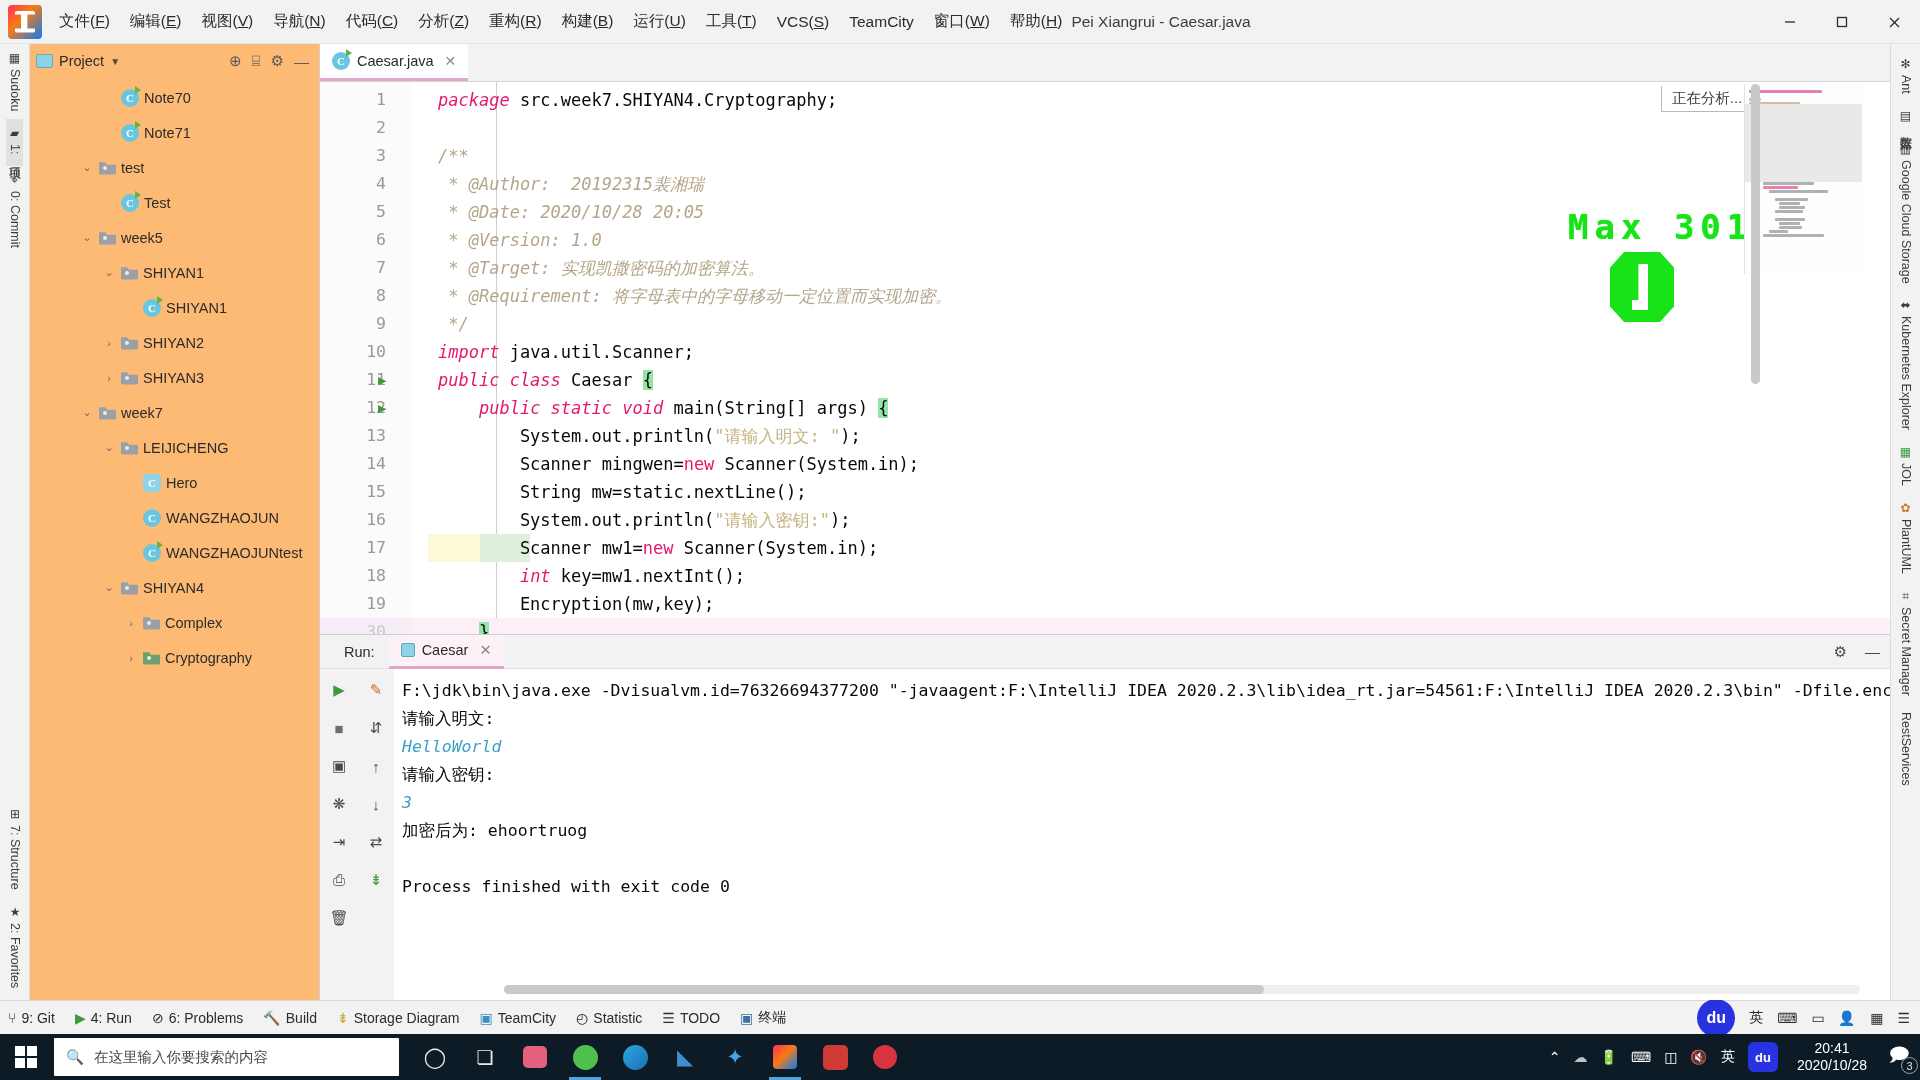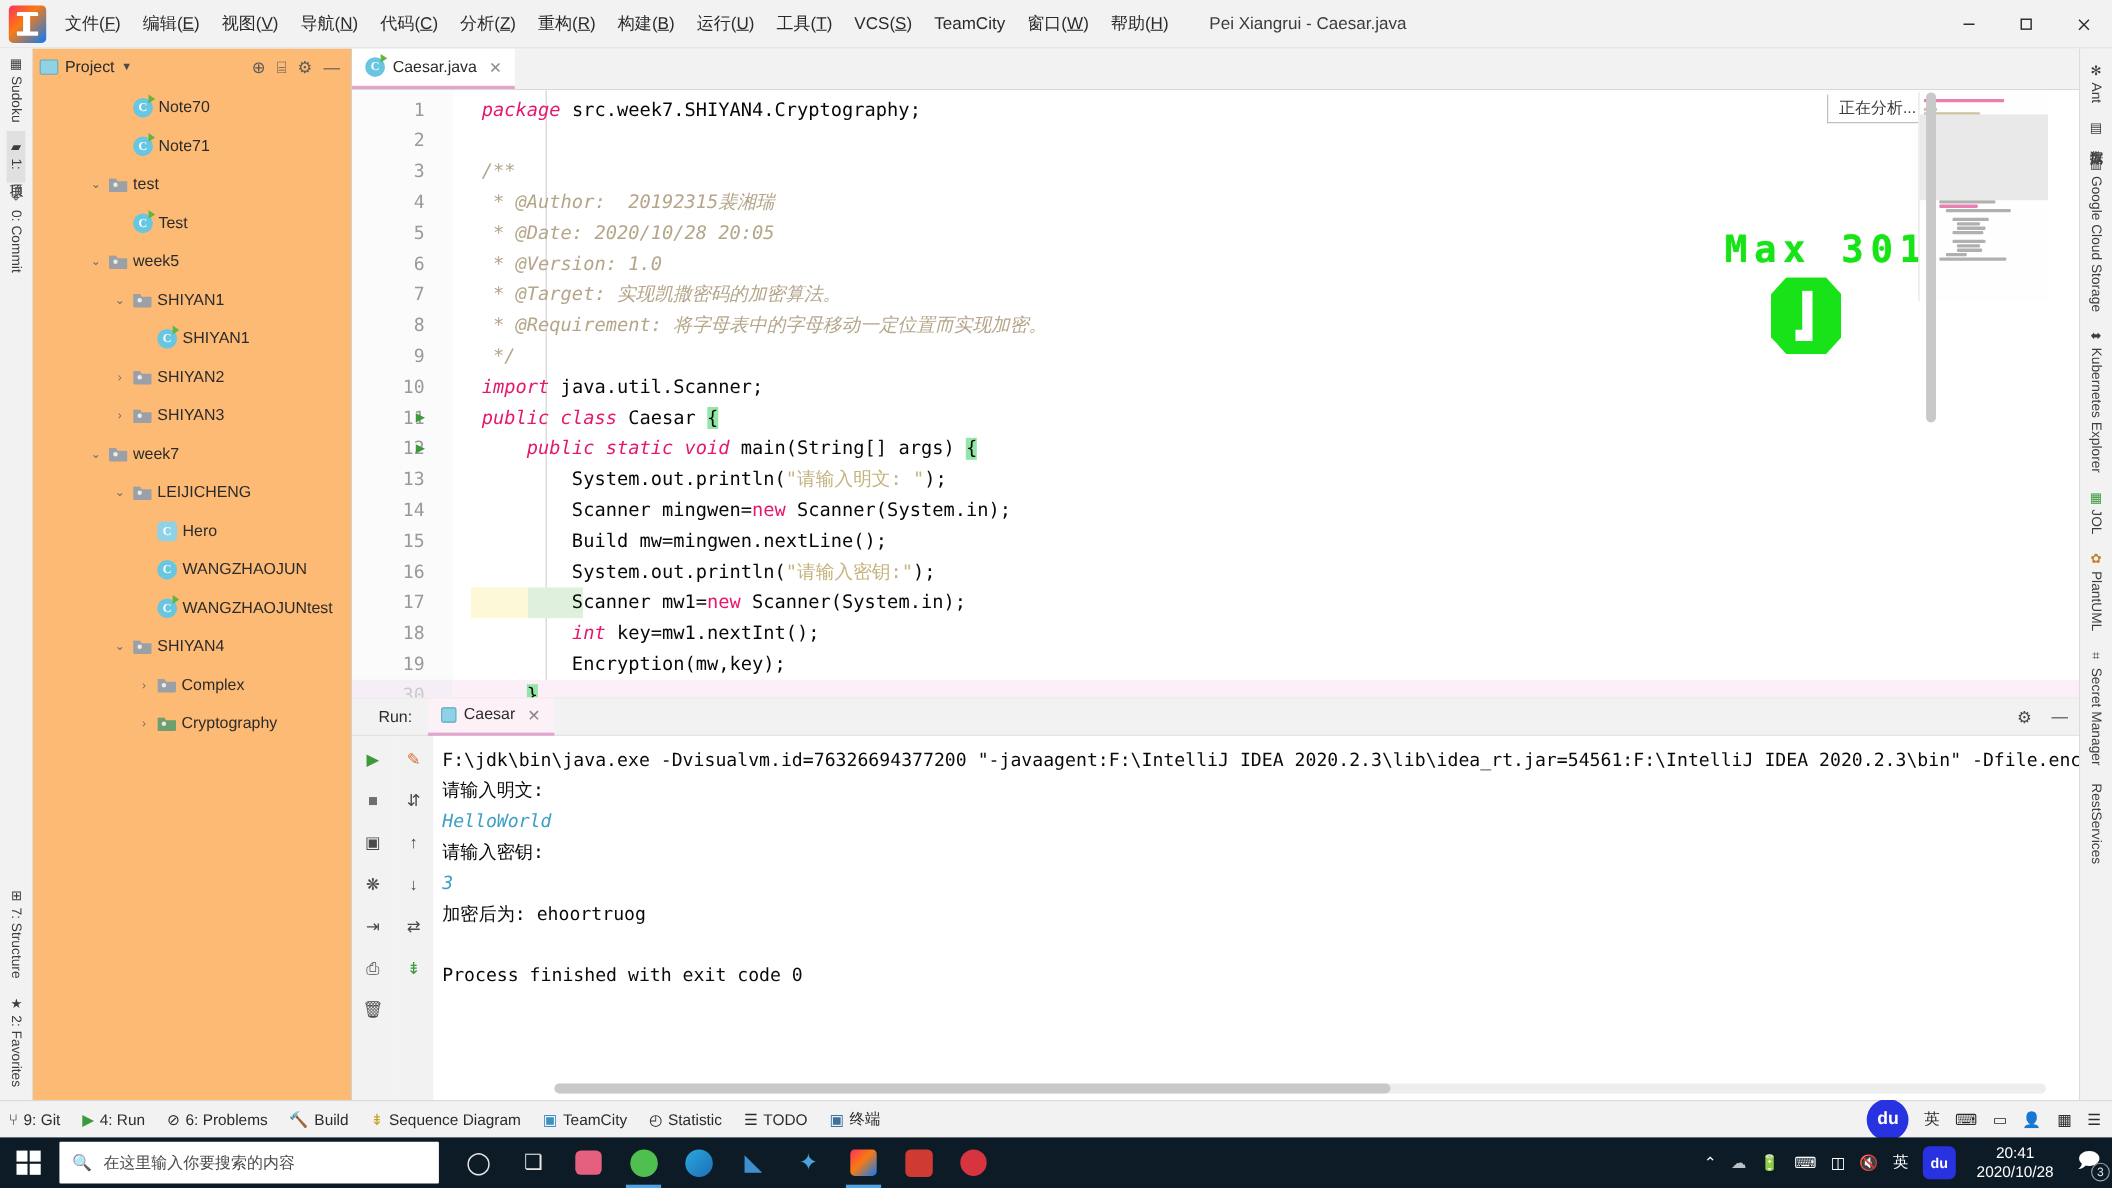--- a/index.html
+++ b/index.html
@@ -20,21 +20,21 @@
   }
   .app-logo { width:34px; height:34px; margin-left:8px; margin-right:8px;
     border-radius:4px; position:relative; flex:none;
     background:linear-gradient(135deg,#fe315d 0%,#f97a12 40%,#087cfa 100%); }
   .app-logo::after{ content:""; position:absolute; left:7px; top:6px; width:20px; height:22px;
     background:#fff; border-radius:2px;
     clip-path: polygon(0 0,100% 0,100% 18%,62% 18%,62% 82%,100% 82%,100% 100%,0 100%,0 82%,30% 82%,30% 18%,0 18%); }
   .menu { display:flex; align-items:center; gap:2px; }
   .menu-item { padding:5px 9px; font-size:15.5px; color:#2b2b2b; white-space:nowrap; cursor:default; border-radius:3px; }
   .menu-item u { text-decoration:underline; }
-  .win-title { margin-left:28px; font-size:15.5px; color:#3c3c3c; white-space:nowrap; }
+  .win-title { font-size:15.5px; color:#3c3c3c; white-space:nowrap; }
   .wincontrols { position:absolute; right:0; top:0; height:44px; display:flex; }
   .wc { width:52px; height:44px; display:flex; align-items:center; justify-content:center; }
   .wc svg { display:block; }
 
   
   .mainrow { flex:1; display:flex; min-height:0; }
 
   
   .leftstrip {
     width:30px; background:#f2f2f2; border-right:1px solid #dcdcdc;
@@ -383,21 +383,21 @@
             <div class="codeline" style="top: 116px;"><span class="cmt"> * @Date: 2020/10/28 20:05</span></div>
             <div class="codeline" style="top: 144px;"><span class="cmt"> * @Version: 1.0</span></div>
             <div class="codeline" style="top: 172px;"><span class="cmt"> * @Target: 实现凯撒密码的加密算法。</span></div>
             <div class="codeline" style="top: 200px;"><span class="cmt"> * @Requirement: 将字母表中的字母移动一定位置而实现加密。</span></div>
             <div class="codeline" style="top: 228px;"><span class="cmt"> */</span></div>
             <div class="codeline" style="top: 256px;"><span class="kw">import</span> java.util.Scanner;</div>
             <div class="codeline" style="top: 284px;"><span class="kw">public class</span> Caesar <span class="brace-hl">{</span></div>
             <div class="codeline" style="top: 312px;">    <span class="kw">public static void</span> main(String[] args) <span class="brace-hl">{</span></div>
             <div class="codeline" style="top: 340px;">        System.out.println(<span class="str">"请输入明文: "</span>);</div>
             <div class="codeline" style="top: 368px;">        Scanner mingwen=<span class="kw2">new</span> Scanner(System.in);</div>
-            <div class="codeline" style="top: 396px;">        Build mw=mingwen.nextLine();</div>
+            <div class="codeline" style="top: 396px;">        String mw=static.nextLine();</div>
             <div class="codeline" style="top: 424px;">        System.out.println(<span class="str">"请输入密钥:"</span>);</div>
             <div class="chg-yellow" style="top: 452px;"></div>
             <div class="chg-green" style="top: 452px;"></div>
             <div class="codeline" style="top: 452px;">        Scanner mw1=<span class="kw2">new</span> Scanner(System.in);</div>
             <div class="codeline" style="top: 480px;">        <span class="kw">int</span> key=mw1.nextInt();</div>
             <div class="codeline" style="top: 508px;">        Encryption(mw,key);</div>
             <div class="row-hl" style="top: 536px;"></div>
             <div class="codeline" style="top: 536px;">    <span class="brace-hl">}</span></div>
           </div>
 
@@ -551,21 +551,21 @@
     <div class="sb-item">
         <span>⊘</span>
         <span>6: Problems</span>
       </div>
     <div class="sb-item">
         <span>🔨</span>
         <span>Build</span>
       </div>
     <div class="sb-item">
         <span style="color:#c8a22a">⇟</span>
-        <span>Sequence Diagram</span>
+        <span>Storage Diagram</span>
       </div>
     <div class="sb-item">
         <span style="color:#3d8fc4">▣</span>
         <span>TeamCity</span>
       </div>
     <div class="sb-item">
         <span>◴</span>
         <span>Statistic</span>
       </div>
     <div class="sb-item">

